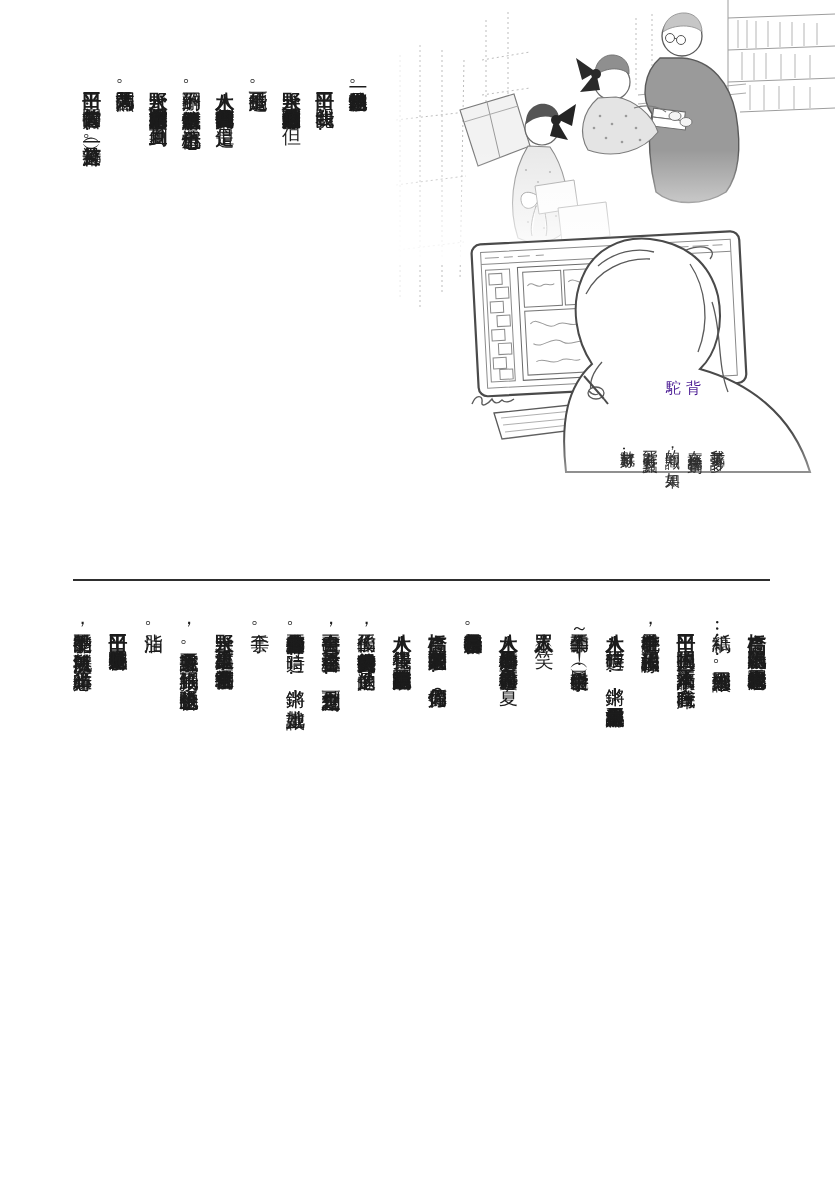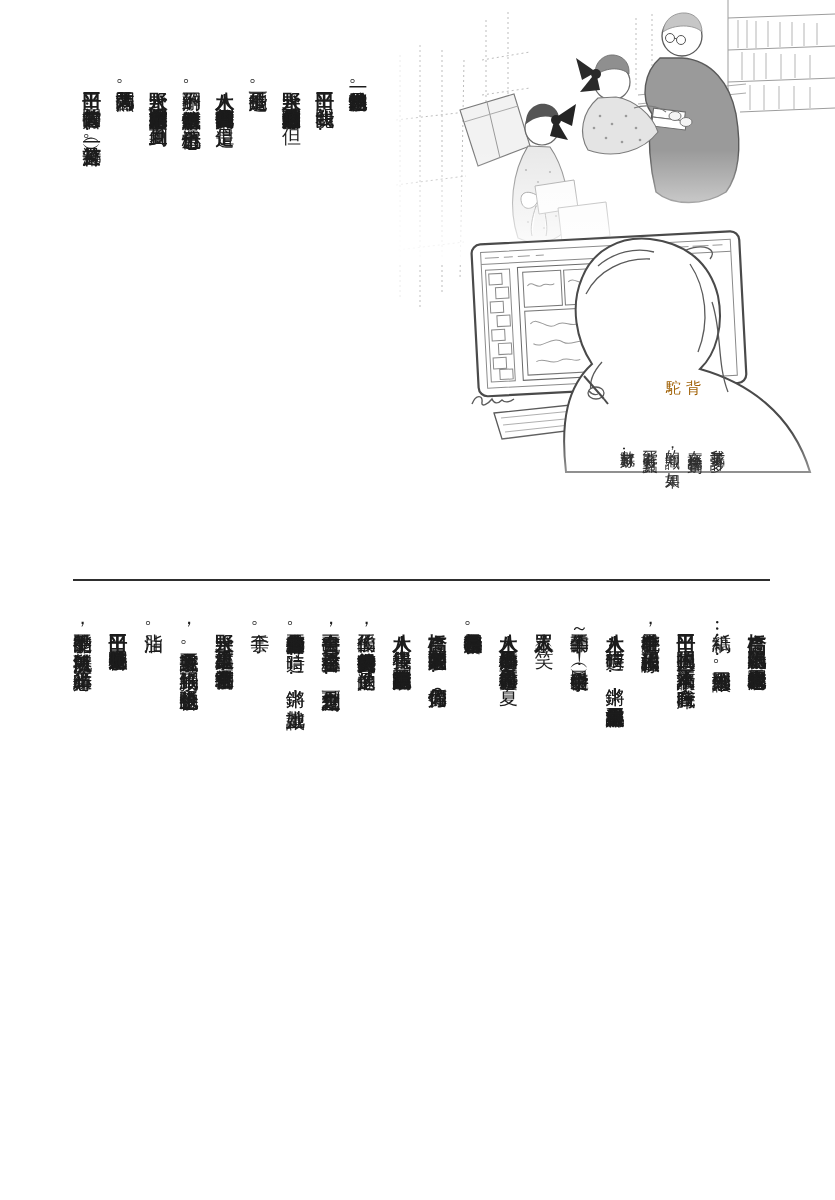--- a/index.html
+++ b/index.html
@@ -15,21 +15,21 @@
   .col{display:block;white-space:nowrap;}
   .spk{
     font-family:"DejaVu Sans","Liberation Sans",sans-serif;
     font-weight:bold;margin-inline-end:17px;
   }
   .spk:empty{display:none;margin:0;}
   .divider{position:absolute;left:73px;top:579px;width:697px;height:2px;background:#2e2e2e;}
   .illust{position:absolute;left:390px;top:0;width:445px;height:560px;}
   .illust svg{display:block;}
   .hunch{
-    position:absolute;left:666px;top:379px;font-size:15px;color:#a16207;
+    position:absolute;left:666px;top:379px;font-size:15px;color:#4c1d95;
     letter-spacing:5px;font-family:"DejaVu Sans","Liberation Sans",sans-serif;
   }
   .note{
     position:absolute;left:616px;top:438px;height:128px;
     writing-mode:vertical-rl;text-orientation:mixed;
     font-size:15px;line-height:22.5px;color:#2e2e2e;letter-spacing:2px;
     font-family:"DejaVu Sans","Liberation Sans",sans-serif;
   }
   .note span{display:block;white-space:nowrap;}
 </style>

